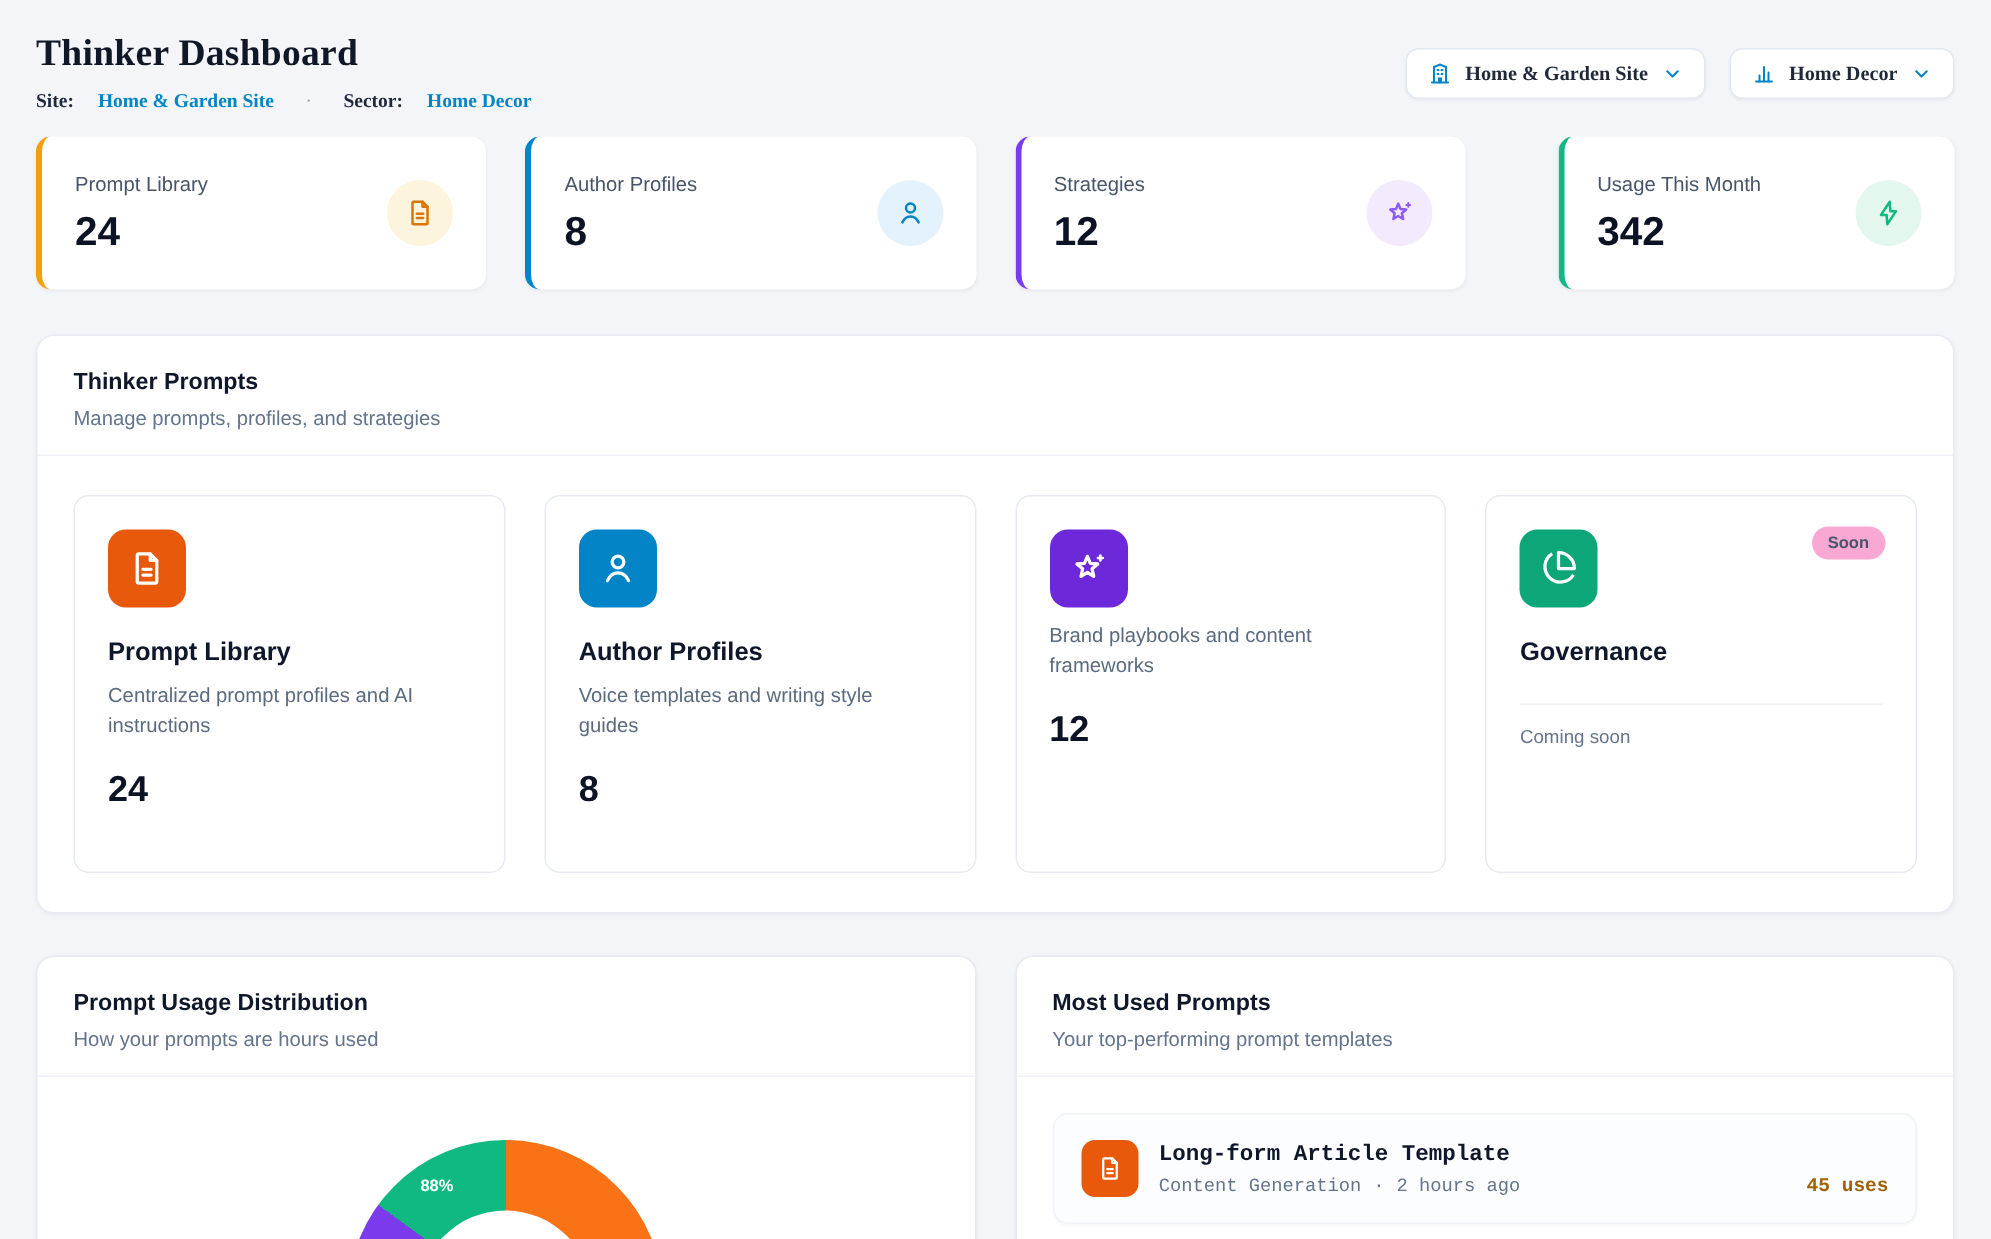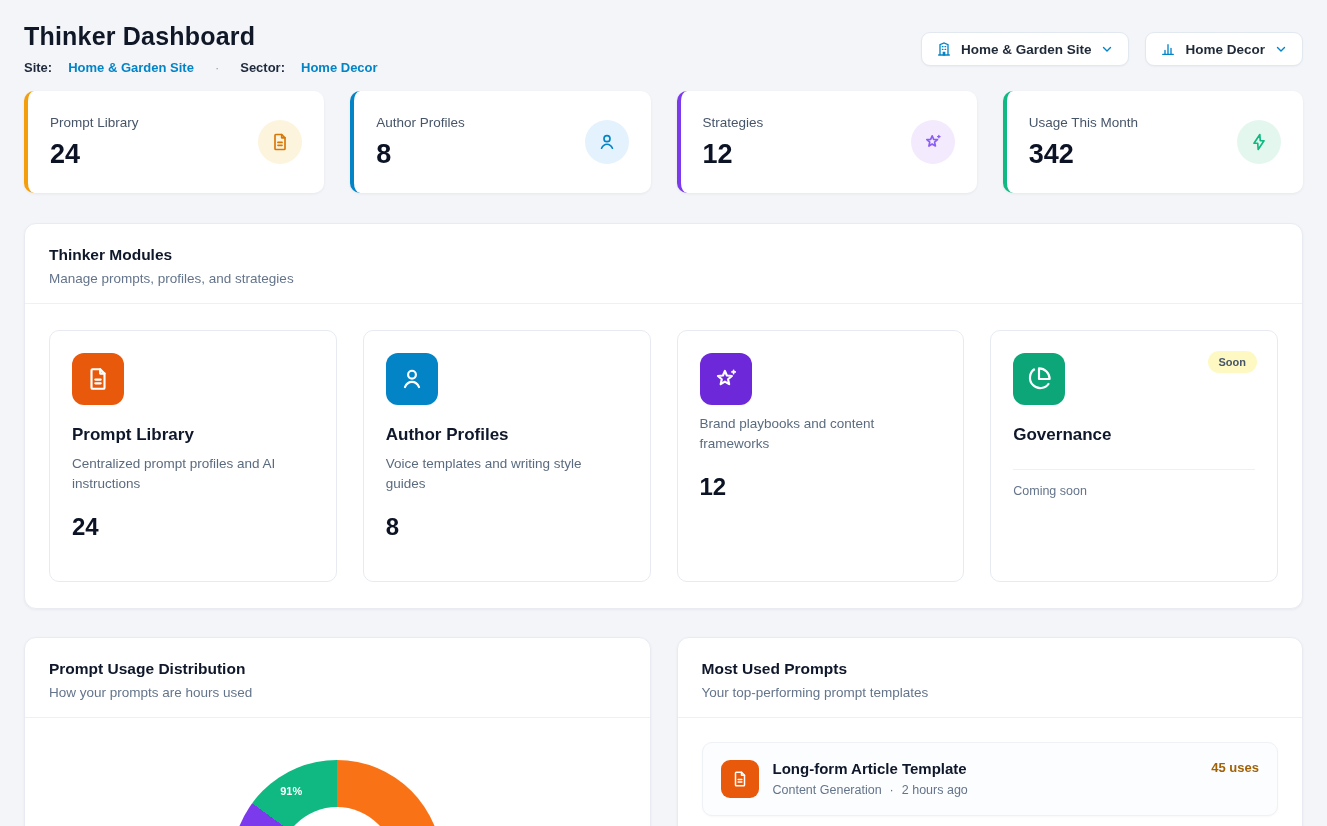--- a/index.html
+++ b/index.html
@@ -6,21 +6,21 @@
   html,body { width:1327px; height:826px; }
   body {
     background:#f3f5f9;
     font-family:"Liberation Sans","DejaVu Sans",sans-serif;
     color:#0f172a;
     overflow:hidden;
   }
   .page { padding:22px 24px 0; }
 
   
-  .topbar { display:flex; justify-content:space-between; align-items:flex-start; }
+  .topbar { display:flex; justify-content:space-between; align-items:flex-start;font-family:Liberation Serif, serif; }
   .page-title { font-size:25px; font-weight:800; color:#101827; letter-spacing:.2px; }
   .subline { margin-top:9px; font-size:13px; display:flex; align-items:center; gap:16px; }
   .sub-label { color:#1e293b; font-weight:700; }
   .sub-link { color:#0284c7; font-weight:700; text-decoration:none; cursor:pointer; }
   .sub-dot { color:#94a3b8; margin:0 5px; }
   .head-right { display:flex; gap:16px; margin-top:10px; }
   .selector {
     display:flex; align-items:center; gap:9px; background:#fff;
     border:1px solid #e2e8f0; border-radius:9px; padding:8px 14px;
     font-family:inherit; font-size:13.5px; font-weight:700; color:#1f2937;
@@ -52,36 +52,36 @@
   .panel-divider { border-top:1px solid #edf0f5; }
 
   
   .modules-grid { padding:26px 24px; display:grid; grid-template-columns:repeat(4,1fr); gap:26px; }
   .module-card { border:1px solid #e7ebf1; border-radius:10px; padding:22px; position:relative; background:#fff; min-height:252px; cursor:pointer; }
   .module-icon { width:52px; height:52px; border-radius:12px; color:#fff; display:flex; align-items:center; justify-content:center; }
   .module-icon svg { width:26px; height:26px; }
   .module-title { margin-top:20px; font-size:17px; font-weight:700; color:#0f172a; }
   .module-desc { margin-top:9px; font-size:13.5px; color:#5b6b7f; line-height:1.5; max-width:235px; }
   .module-count { margin-top:18px; font-size:24px; font-weight:800; color:#0b1324; }
-  .soon-badge { position:absolute; top:20px; right:20px; background:#fef9c3; color:#475569; font-size:11px; font-weight:700; padding:5px 11px; border-radius:999px; }
+  .soon-badge { position:absolute; top:20px; right:20px; background:#f9a8d4; color:#475569; font-size:11px; font-weight:700; padding:5px 11px; border-radius:999px; }
   .module-divider { margin-top:24px; border-top:1px solid #edf0f5; }
   .coming-soon { margin-top:14px; font-size:12.5px; color:#64748b; }
 
   
   .bottom-grid { margin-top:28px; display:grid; grid-template-columns:1fr 1fr; gap:26px; align-items:start; }
   .chart-area { position:relative; height:320px; overflow:hidden; }
   .donut { position:absolute; top:42px; left:50%; transform:translateX(-50%); width:210px; height:210px; border-radius:50%; background:#e5e7eb; }
   .donut::after { content:""; position:absolute; inset:47px; background:#fff; border-radius:50%; }
   .donut-label { position:absolute; left:48px; top:25px; color:#fff; font-size:11px; font-weight:700; z-index:2; }
 
   .prompt-list { padding:24px; }
   .prompt-item {
-    display:flex; align-items:flex-start; gap:14px; border:1px solid #eef1f6;
+    display:flex; align-items:flex-end; gap:14px; border:1px solid #eef1f6;
     background:#fcfdfe; border-radius:10px; padding:17px 18px;
-    box-shadow:0 1px 2px rgba(15,23,42,.03); cursor:pointer;
+    box-shadow:0 1px 2px rgba(15,23,42,.03); cursor:pointer;font-family:Liberation Mono, monospace;
   }
   .prompt-ic { width:38px; height:38px; border-radius:9px; color:#fff; display:flex; align-items:center; justify-content:center; flex:0 0 auto; }
   .prompt-ic svg { width:18px; height:18px; }
   .prompt-title { font-size:15px; font-weight:700; color:#0f172a; }
   .prompt-meta { margin-top:6px; font-size:12.5px; color:#64748b; display:flex; align-items:center; gap:8px; }
   .prompt-uses { margin-left:auto; color:#a16207; font-size:13px; font-weight:700; }
 </style>
 </head>
 <body>
 
@@ -165,36 +165,36 @@
         <div class="stat-value">12</div>
       </div>
       <div class="stat-icon" style="background-color: rgb(243, 234, 253); color: rgb(139, 92, 246);">
         <svg viewBox="0 0 24 24" fill="none" stroke="currentColor" stroke-width="2" stroke-linejoin="round">
             <path d="M11 4.5l1.8 4.3 4.6.4-3.5 3 1 4.6-3.9-2.4-3.9 2.4 1-4.6-3.5-3 4.6-.4z"></path>
             <path d="M19 4v3M17.5 5.5h3" stroke-width="1.6" stroke-linecap="round"></path>
           </svg>
       </div>
     </div>
 
-    <div class="stat-card" style="border-left-color: rgb(16, 185, 129);">
+    <div class="stat-card" style="border-left-color: rgb(16, 185, 129); margin-left: 36px;">
       <div>
         <div class="stat-label">Usage This Month</div>
         <div class="stat-value">342</div>
       </div>
       <div class="stat-icon" style="background-color: rgb(228, 247, 239); color: rgb(16, 185, 129);">
         <svg viewBox="0 0 24 24" fill="none" stroke="currentColor" stroke-width="2" stroke-linejoin="round">
             <path d="M13 3L6 13.5h4.5L11 21l7-10.5h-4.5z"></path>
           </svg>
       </div>
     </div>
   </section>
 
   <section class="panel modules-panel">
     <div class="panel-head">
-      <div class="panel-title">Thinker Modules</div>
+      <div class="panel-title">Thinker Prompts</div>
       <div class="panel-sub">Manage prompts, profiles, and strategies</div>
     </div>
     <div class="panel-divider"></div>
     <div class="modules-grid">
 
       <div class="module-card">
         <div class="module-icon" style="background-color: rgb(232, 89, 12);">
           <svg viewBox="0 0 24 24" fill="none" stroke="currentColor" stroke-width="2" stroke-linecap="round" stroke-linejoin="round">
               <path d="M14 3H7a1 1 0 0 0-1 1v16a1 1 0 0 0 1 1h10a1 1 0 0 0 1-1V7z"></path>
               <path d="M14 3v4h4"></path>
@@ -247,21 +247,21 @@
   <section class="bottom-grid">
 
     <div class="panel">
       <div class="panel-head">
         <div class="panel-title">Prompt Usage Distribution</div>
         <div class="panel-sub">How your prompts are hours used</div>
       </div>
       <div class="panel-divider"></div>
       <div class="chart-area">
         <div class="donut" style="background: conic-gradient(rgb(249, 115, 22) 0%, rgb(249, 115, 22) 40%, rgb(2, 132, 199) 40%, rgb(2, 132, 199) 67%, rgb(124, 58, 237) 67%, rgb(124, 58, 237) 85%, rgb(16, 185, 129) 85%, rgb(16, 185, 129) 100%);">
-          <span class="donut-label">91%</span>
+          <span class="donut-label">88%</span>
         </div>
       </div>
     </div>
 
     <div class="panel">
       <div class="panel-head">
         <div class="panel-title">Most Used Prompts</div>
         <div class="panel-sub">Your top-performing prompt templates</div>
       </div>
       <div class="panel-divider"></div>

